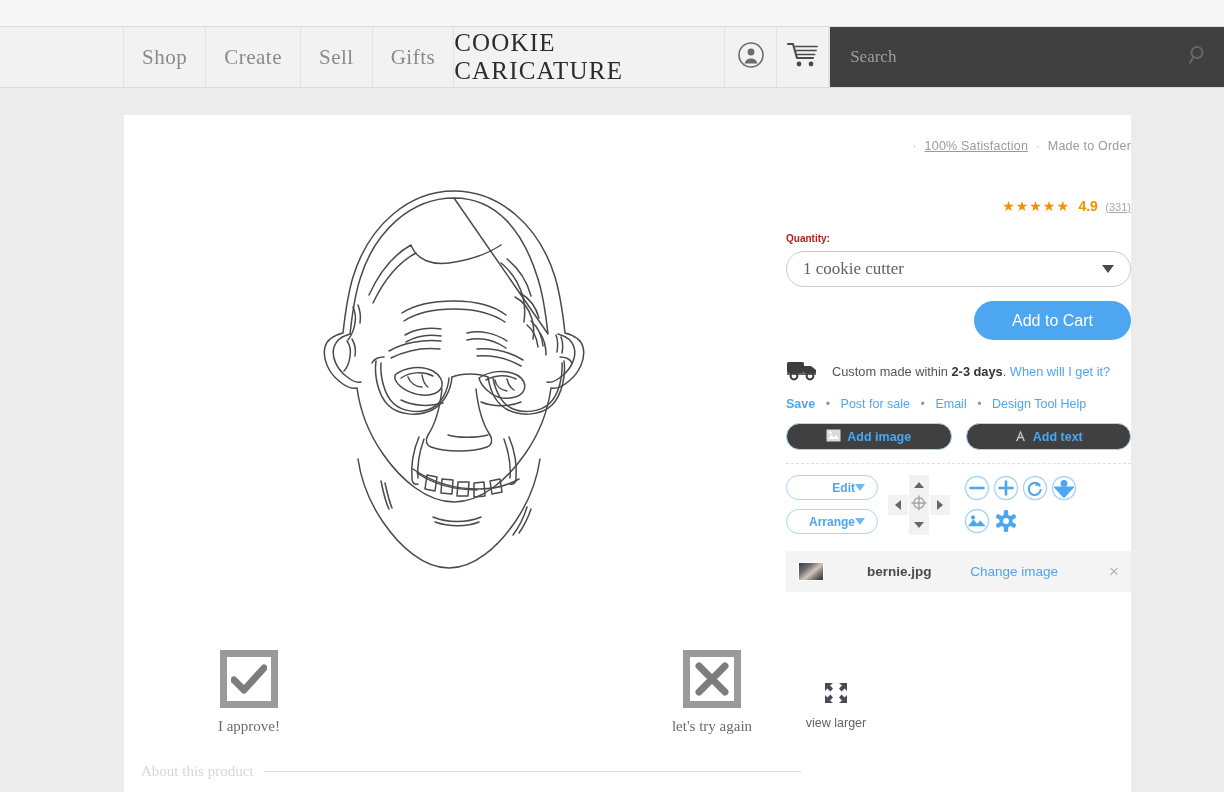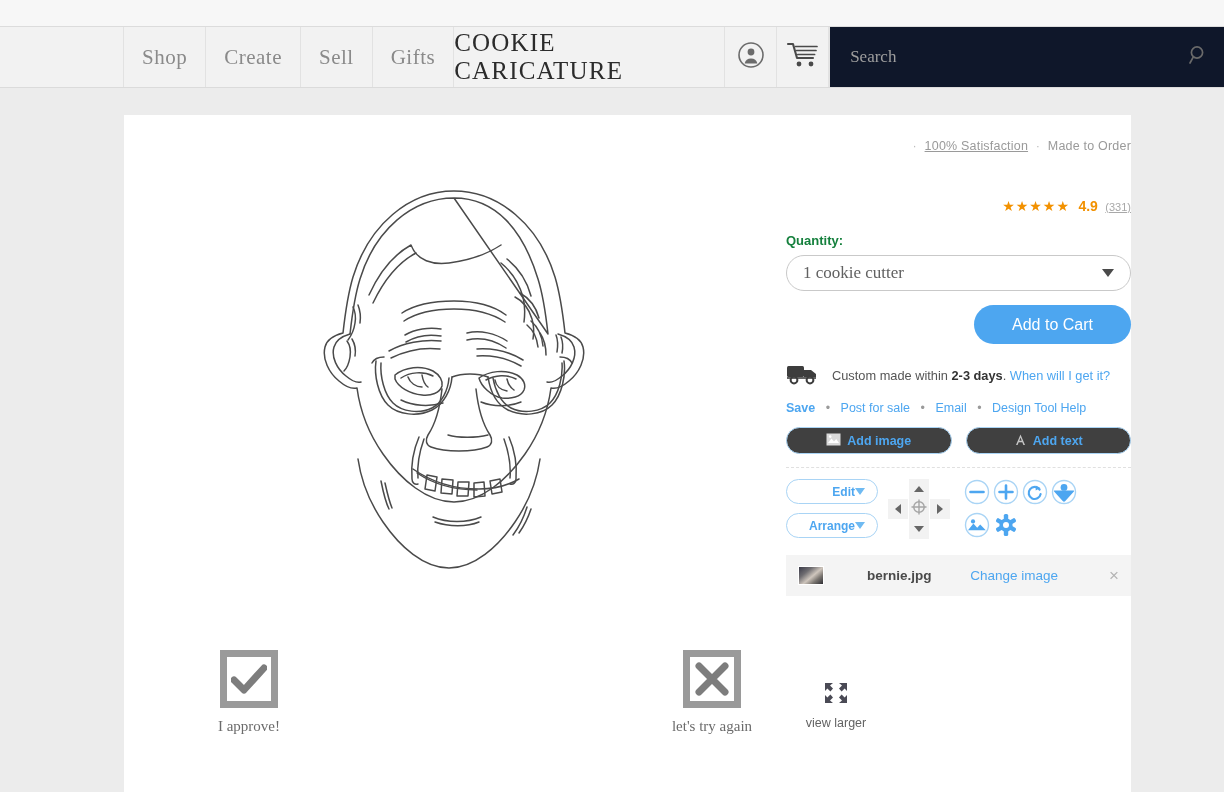--- a/index.html
+++ b/index.html
@@ -39,21 +39,21 @@
     flex:0 0 271px;
     font-family:"Liberation Serif", serif;
     font-size:25px; letter-spacing:1.2px; color:#2b2b2b;
     border-right:1px solid #e2e2e2;
   }
   .icon-btn {
     width:52px; display:flex; align-items:center; justify-content:center;
     border-right:1px solid #e2e2e2; cursor:pointer;
   }
   .search-box {
-    flex:1; background:#0f172a;
+    flex:1; background:#404040;
     display:flex; align-items:center;
     padding:0 14px 0 18px;
     border-left:1px solid #e2e2e2;
   }
   .search-input {
     flex:1; border:0; outline:0; background:transparent;
     font-family:"Liberation Serif", serif;
     font-size:17px; color:#8e8e8e;
   }
   .search-input::placeholder { color:#9e9e9e; }
@@ -96,21 +96,21 @@
     margin-top:44px; text-align:right; white-space:nowrap;
   }
   .stars { color:#f29100; font-size:14px; letter-spacing:1px; }
   .rating-val { color:#f29100; font-weight:bold; font-size:14px; margin-left:4px;}
   .rating-count {
     color:#a8a8a8; font-size:11px; text-decoration:underline;
     margin-left:3px; cursor:pointer;
   }
 
   .qty-label {
-    margin-top:18px; font-size:13px; font-weight:bold; color:#15803d;
+    margin-top:18px; font-size:10px; font-weight:bold; color:#b91c1c;
   }
   .qty-select {
     margin-top:7px; height:36px; border:1px solid #c9c9c9;
     border-radius:18px; background:#fff;
     display:flex; align-items:center; padding:0 16px;
     cursor:pointer;
   }
   .qty-value {
     flex:1; font-family:"Liberation Serif", serif;
     font-size:17px; color:#616161;
@@ -569,14 +569,18 @@
     <div class="appr-item no">
       <div class="box-ic">
         <svg width="34" height="34" viewBox="0 0 34 34">
           <path d="M4 4l26 26M30 4L4 30" fill="none" stroke="#7d7d7d" stroke-width="7" stroke-linecap="round"></path>
         </svg>
       </div>
       <div class="appr-label">let's try again</div>
     </div>
   </div>
 
+  <div class="about">
+    <div class="about-label">About this product</div>
+    <div class="about-line"></div>
+  </div>
 
 </div>
 
 </body></html>

